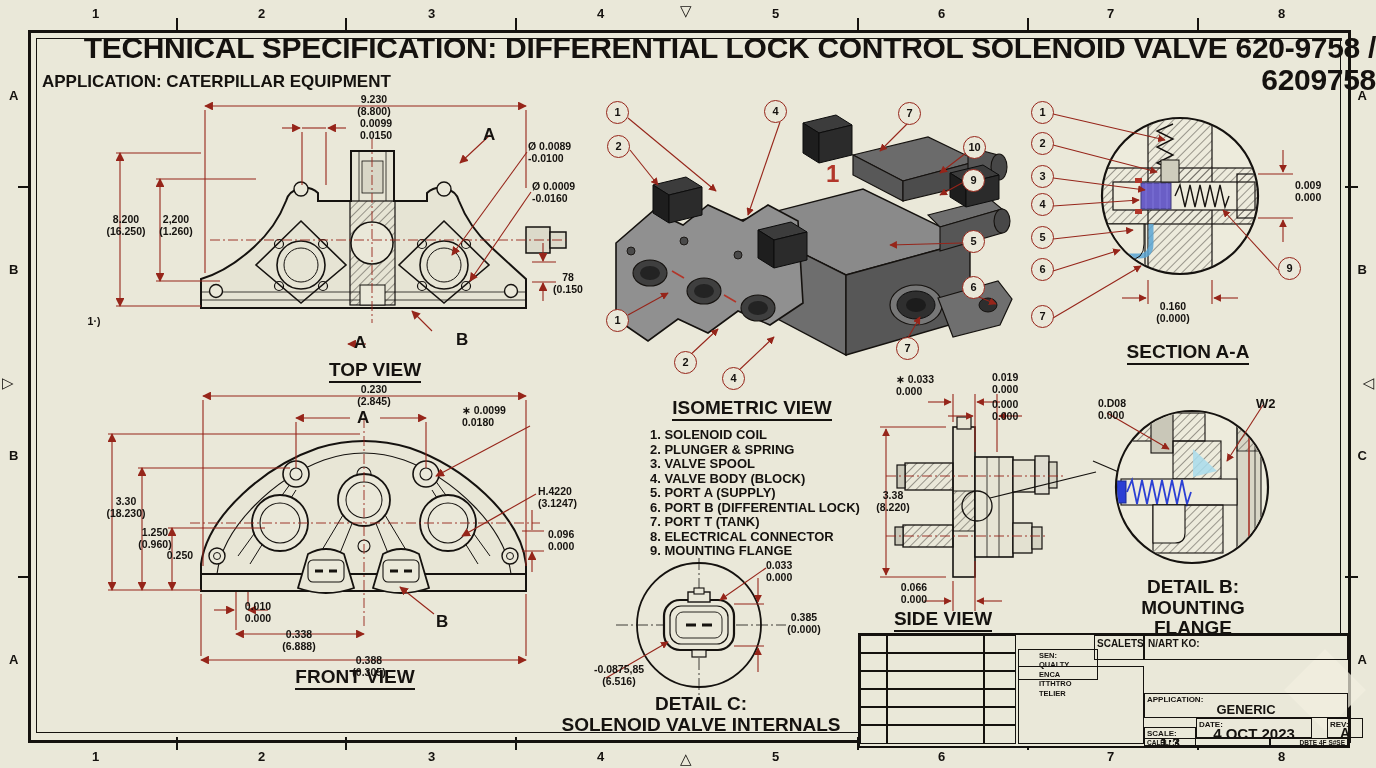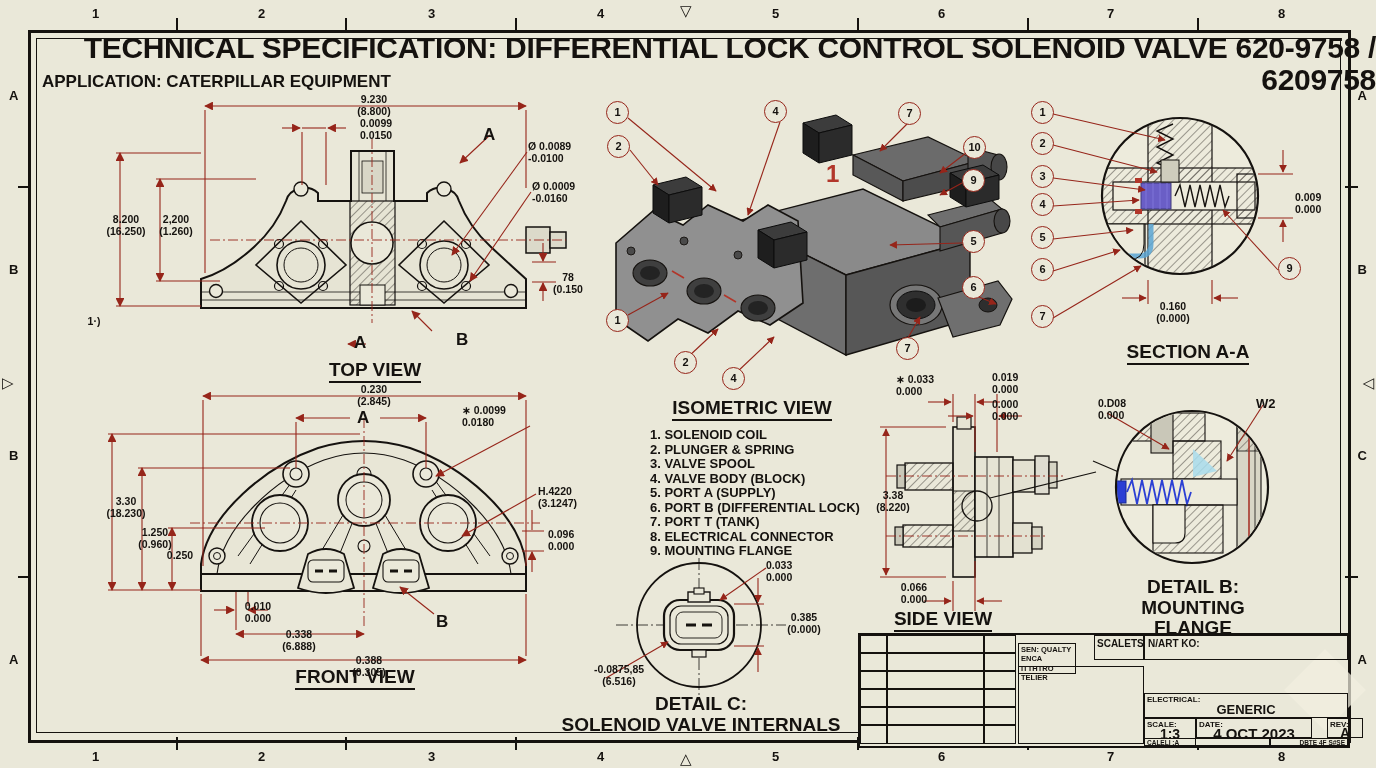--- a/index.html
+++ b/index.html
@@ -430,21 +430,21 @@
     </g>
   </svg>
   <div class="balloon" style="left:1031px;top:101px">1</div>
   <div class="balloon" style="left:1031px;top:132px">2</div>
   <div class="balloon" style="left:1031px;top:165px">3</div>
   <div class="balloon" style="left:1031px;top:193px">4</div>
   <div class="balloon" style="left:1031px;top:226px">5</div>
   <div class="balloon" style="left:1031px;top:258px">6</div>
   <div class="balloon" style="left:1031px;top:305px">7</div>
   <div class="balloon" style="left:1278px;top:257px">9</div>
-  <div class="dim l" style="left:1295px;top:192px;width:44px">0.009
+  <div class="dim l" style="left:1295px;top:180px;width:44px">0.009
 0.000</div>
   <div class="dim" style="left:1146px;top:301px;width:54px">0.160
 (0.000)</div>
   <div class="vtitle" style="left:1118px;top:341px;width:140px"><span class="u">SECTION A-A</span></div>
 
   <svg style="left:1093px;top:391px" width="220" height="200" viewBox="0 0 220 200">
     <defs>
       <pattern id="hDB" width="6" height="6" patternUnits="userSpaceOnUse" patternTransform="rotate(45)">
         <line x1="0" y1="0" x2="0" y2="6" stroke="#44403a" stroke-width="1"></line>
       </pattern>
@@ -587,31 +587,31 @@
       <div></div>
         <div></div>
         <div></div>
       <div></div>
         <div></div>
         <div></div>
       <div></div>
         <div></div>
         <div></div>
     </div>
-    <div class="cell" style="left:158px;top:8px;width:58px;height:31px;font:700 7.5px/1.25 'Liberation Sans',sans-serif;padding:1px 2px;white-space:pre-line">SEN: QUALTY
+    <div class="cell" style="left:158px;top:14px;width:80px;height:31px;font:700 7.5px/1.25 'Liberation Sans',sans-serif;padding:1px 20px;white-space:pre-line">SEN: QUALTY
 ENCA ITTHTRO
 TELIER</div>
     <div class="cell" style="left:234px;top:0;width:50px;height:25px;font:700 10px 'Liberation Sans',sans-serif;padding:2px">SCALETS</div>
     <div class="cell" style="left:284px;top:0;width:204px;height:25px;font:700 10px 'Liberation Sans',sans-serif;padding:2px 3px">N/ART KO:</div>
     <div class="cell" style="left:158px;top:31px;width:126px;height:78px"></div>
     <div class="cell" style="left:284px;top:58px;width:204px;height:25px">
-      <div class="lab">ELECTRICAL:</div>
+      <div class="lab">APPLICATION:</div>
       <div style="font:700 13px 'Liberation Sans',sans-serif;text-align:center;margin-top:-3px">GENERIC</div>
     </div>
-    <div class="cell" style="left:284px;top:83px;width:52px;height:28px">
+    <div class="cell" style="left:284px;top:92px;width:52px;height:20px">
       <div class="lab">SCALE:</div>
       <div style="font:700 14px 'Liberation Sans',sans-serif;text-align:center;margin-top:-4px">1:3</div>
     </div>
     <div class="cell" style="left:336px;top:83px;width:116px;height:20px">
       <div class="lab">DATE:</div>
       <div style="font:700 15px 'Liberation Sans',sans-serif;text-align:center;margin-top:-5px">4 OCT 2023</div>
     </div>
     <div class="cell" style="left:467px;top:83px;width:36px;height:20px">
       <div class="lab">REV:</div>
       <div style="font:700 14px 'Liberation Sans',sans-serif;text-align:center;margin-top:-5px">A</div>

